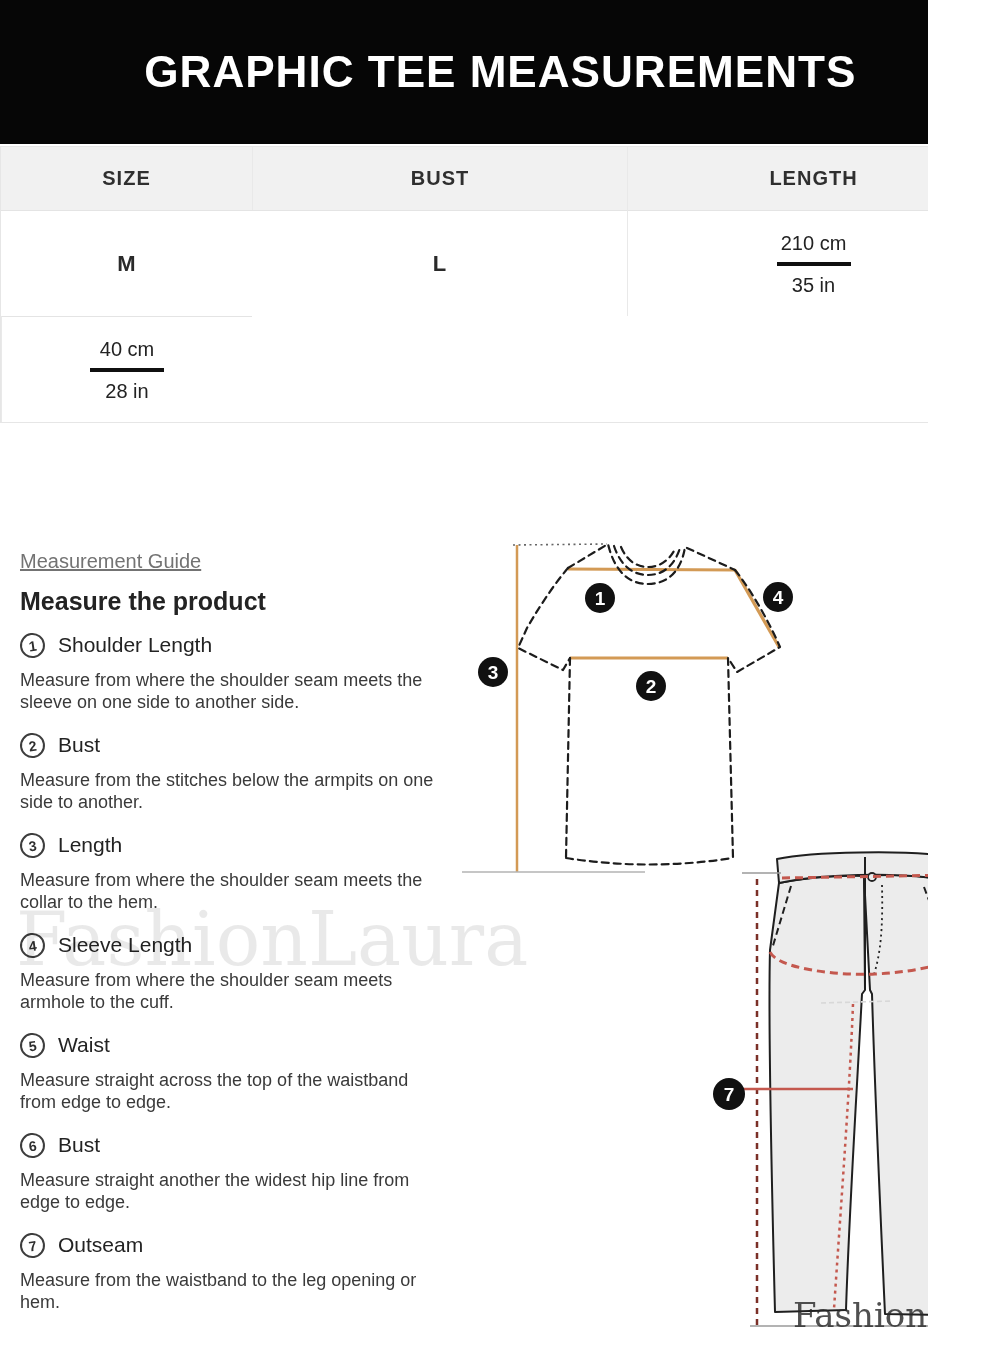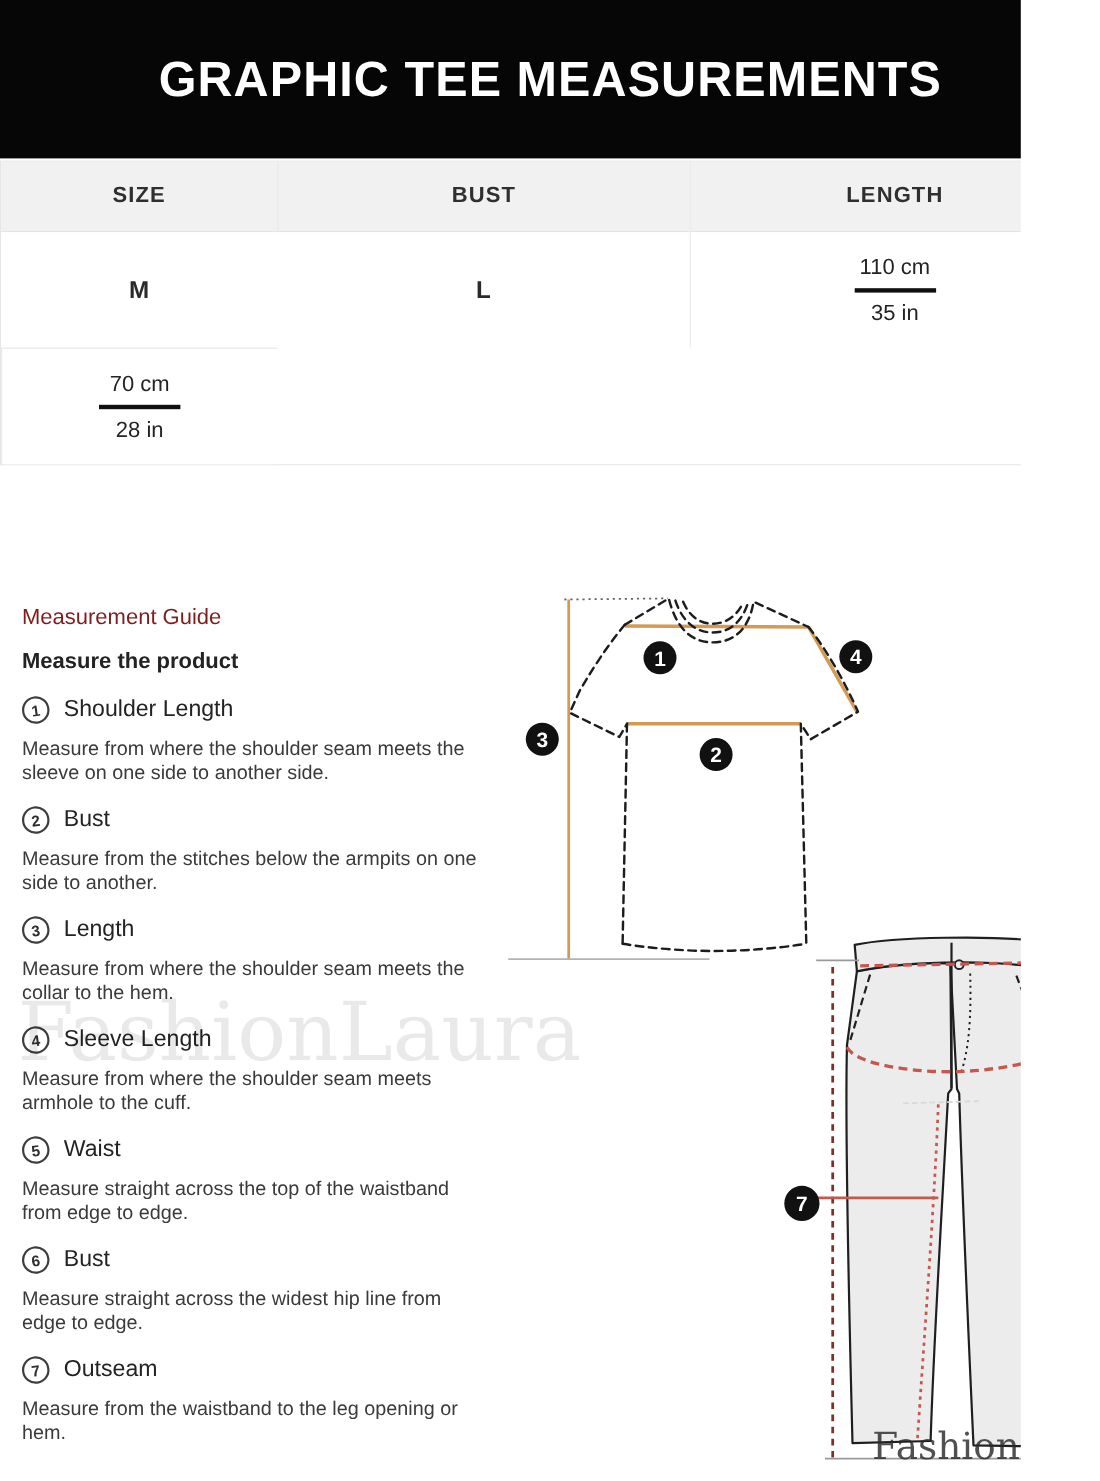--- a/index.html
+++ b/index.html
@@ -19,22 +19,22 @@
                     border-left:1px solid #e9e9e9;border-top:1px solid #e4e4e4;background:#fff;}
   .size-table .cell.first{border-left:none;}
   .size-table .cell.head{background:#f1f1f1;border-top:none;font-weight:700;font-size:20px;
                          letter-spacing:1px;color:#2f2f2f;flex-direction:row;}
   .size-label{font-size:22px;font-weight:700;color:#2a2a2a;}
   .meas{font-size:20px;color:#232323;line-height:1;}
   .frac-bar{width:74px;height:4px;background:#101010;margin:9px 0;}
 
   
   .guide{position:absolute;left:20px;top:549px;width:486px;}
-  .guide-title{font-size:20px;color:#7f1d1d;line-height:24px;}
-  .guide-subtitle{font-size:20px;font-weight:700;color:#232323;line-height:24px;margin-top:16px;}
+  .guide-title{font-size:20px;color:#737373;line-height:24px;text-decoration:underline;}
+  .guide-subtitle{font-size:25px;font-weight:700;color:#232323;line-height:24px;margin-top:16px;}
   .g-item-head{display:flex;align-items:center;gap:13px;height:28px;margin-top:18px;}
   .num-circle{width:25px;height:25px;border:2px solid #3d3d3d;border-radius:50%;box-sizing:border-box;
               display:flex;align-items:center;justify-content:center;font-size:14px;font-weight:700;
               color:#2d2d2d;transform:rotate(-8deg);flex:0 0 25px;}
   .g-item-name{font-size:21px;font-weight:400;color:#232323;}
   .g-item-desc{margin-top:10px;font-size:18px;line-height:22px;color:#3a3a3a;white-space:pre-line;}
 
   
   .tee-svg{position:absolute;left:455px;top:528px;overflow:visible;}
   .pants-svg{position:absolute;left:715px;top:845px;overflow:visible;}
@@ -60,26 +60,26 @@
     <div class="cell head">LENGTH</div>
 
     <div class="cell first">
       <span class="size-label">M</span>
     </div>
 
     <div class="cell first">
       <span class="size-label">L</span>
     </div>
     <div class="cell">
-      <span class="meas">110 cm</span>
+      <span class="meas">210 cm</span>
       <span class="frac-bar"></span>
       <span class="meas">35 in</span>
     </div>
     <div class="cell">
-      <span class="meas">70 cm</span>
+      <span class="meas">40 cm</span>
       <span class="frac-bar"></span>
       <span class="meas">28 in</span>
     </div>
   </div>
 
   <div class="wm wm-center">FashionLaura</div>
 
   <div class="guide">
     <div class="guide-title">Measurement Guide</div>
     <div class="guide-subtitle">Measure the product</div>
@@ -116,21 +116,21 @@
       <span class="num-circle">5</span>
       <span class="g-item-name">Waist</span>
     </div>
     <div class="g-item-desc">Measure straight across the top of the waistband
 from edge to edge.</div>
 
     <div class="g-item-head">
       <span class="num-circle">6</span>
       <span class="g-item-name">Bust</span>
     </div>
-    <div class="g-item-desc">Measure straight across the widest hip line from
+    <div class="g-item-desc">Measure straight another the widest hip line from
 edge to edge.</div>
 
     <div class="g-item-head">
       <span class="num-circle">7</span>
       <span class="g-item-name">Outseam</span>
     </div>
     <div class="g-item-desc">Measure from the waistband to the leg opening or
 hem.</div>
   </div>
 

